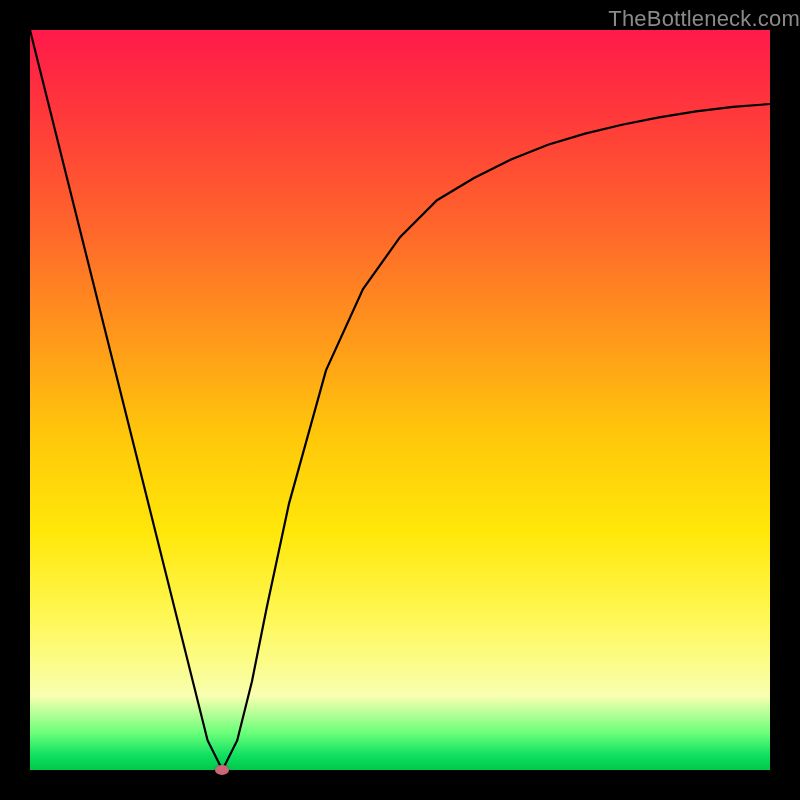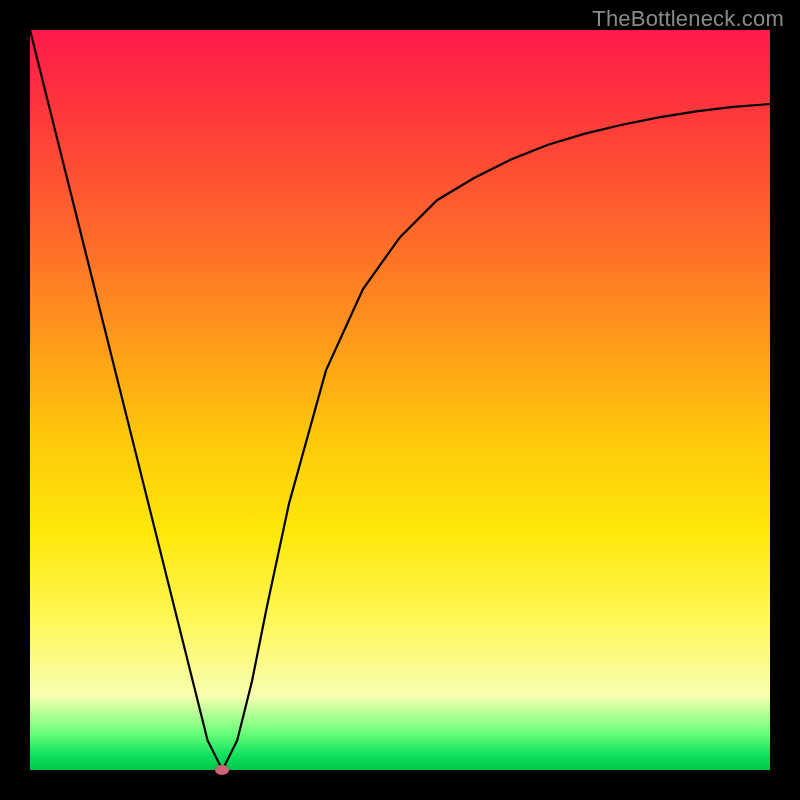--- a/index.html
+++ b/index.html
@@ -41,21 +41,21 @@
     position: absolute;
     left: 30px;
     top: 30px;
     width: 740px;
     height: 740px;
     pointer-events: none;
   }
   .watermark {
     position: absolute;
     top: 6px;
-    right: 16px;
+    right: 0;
     color: #8a8a8a;
     font-size: 22px;
     font-weight: 500;
     letter-spacing: 0.2px;
     user-select: none;
   }
   .marker {
     position: absolute;
     width: 14px;
     height: 10px;

